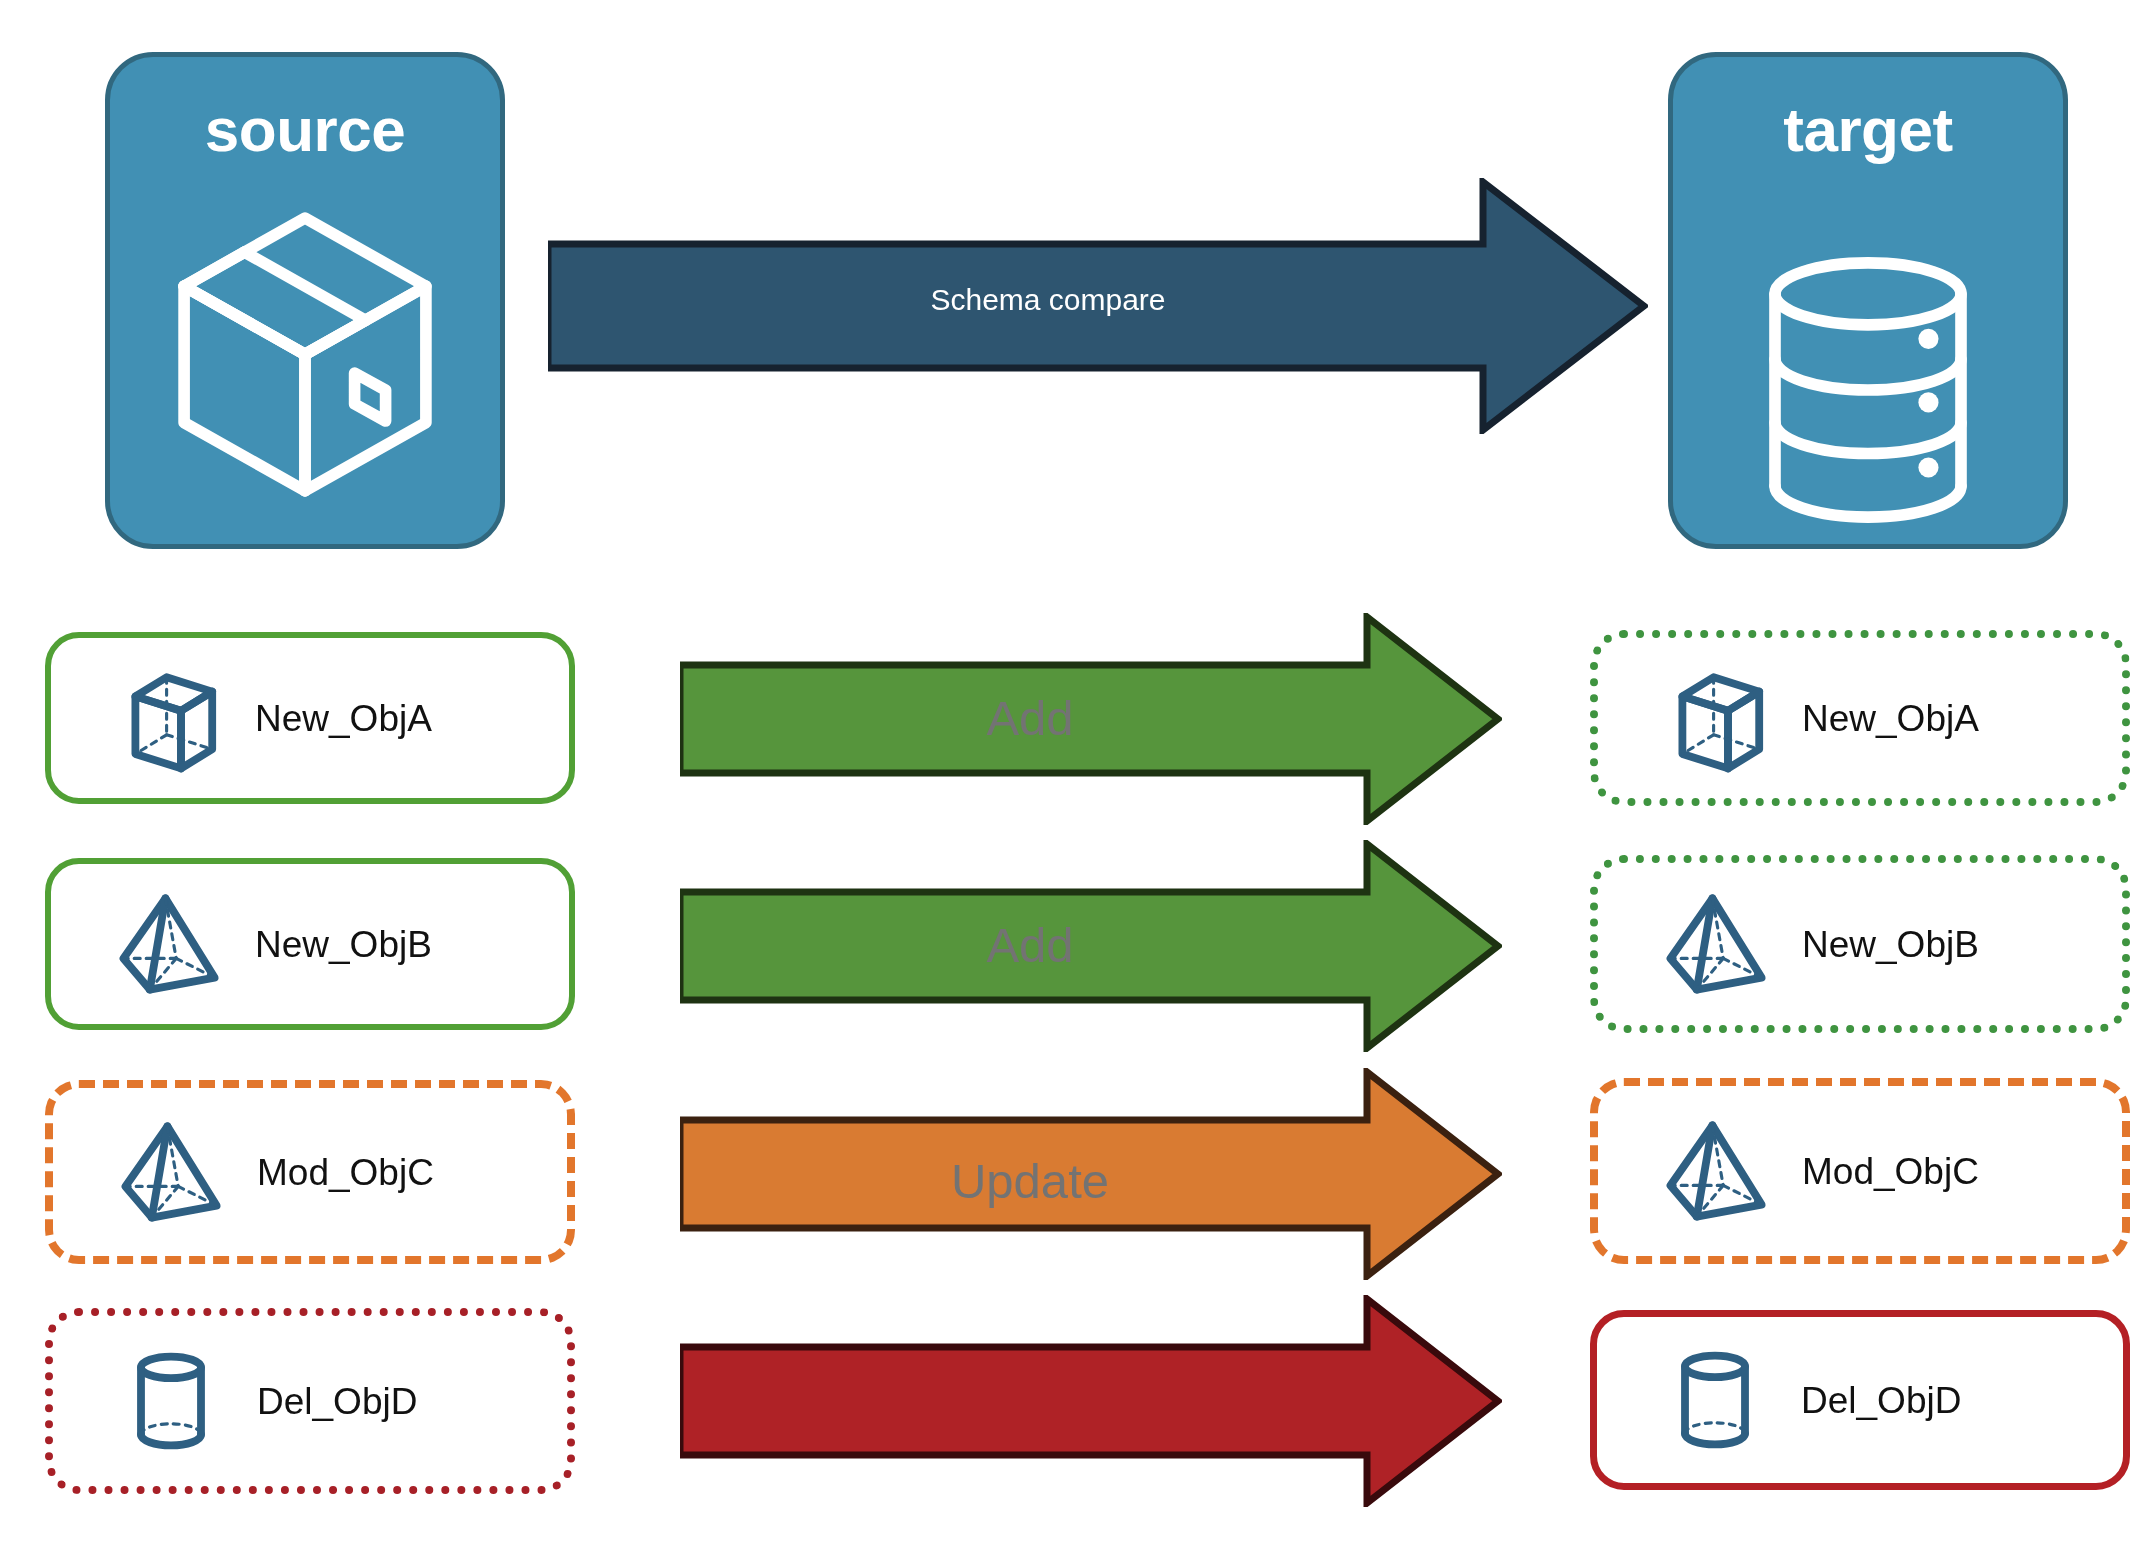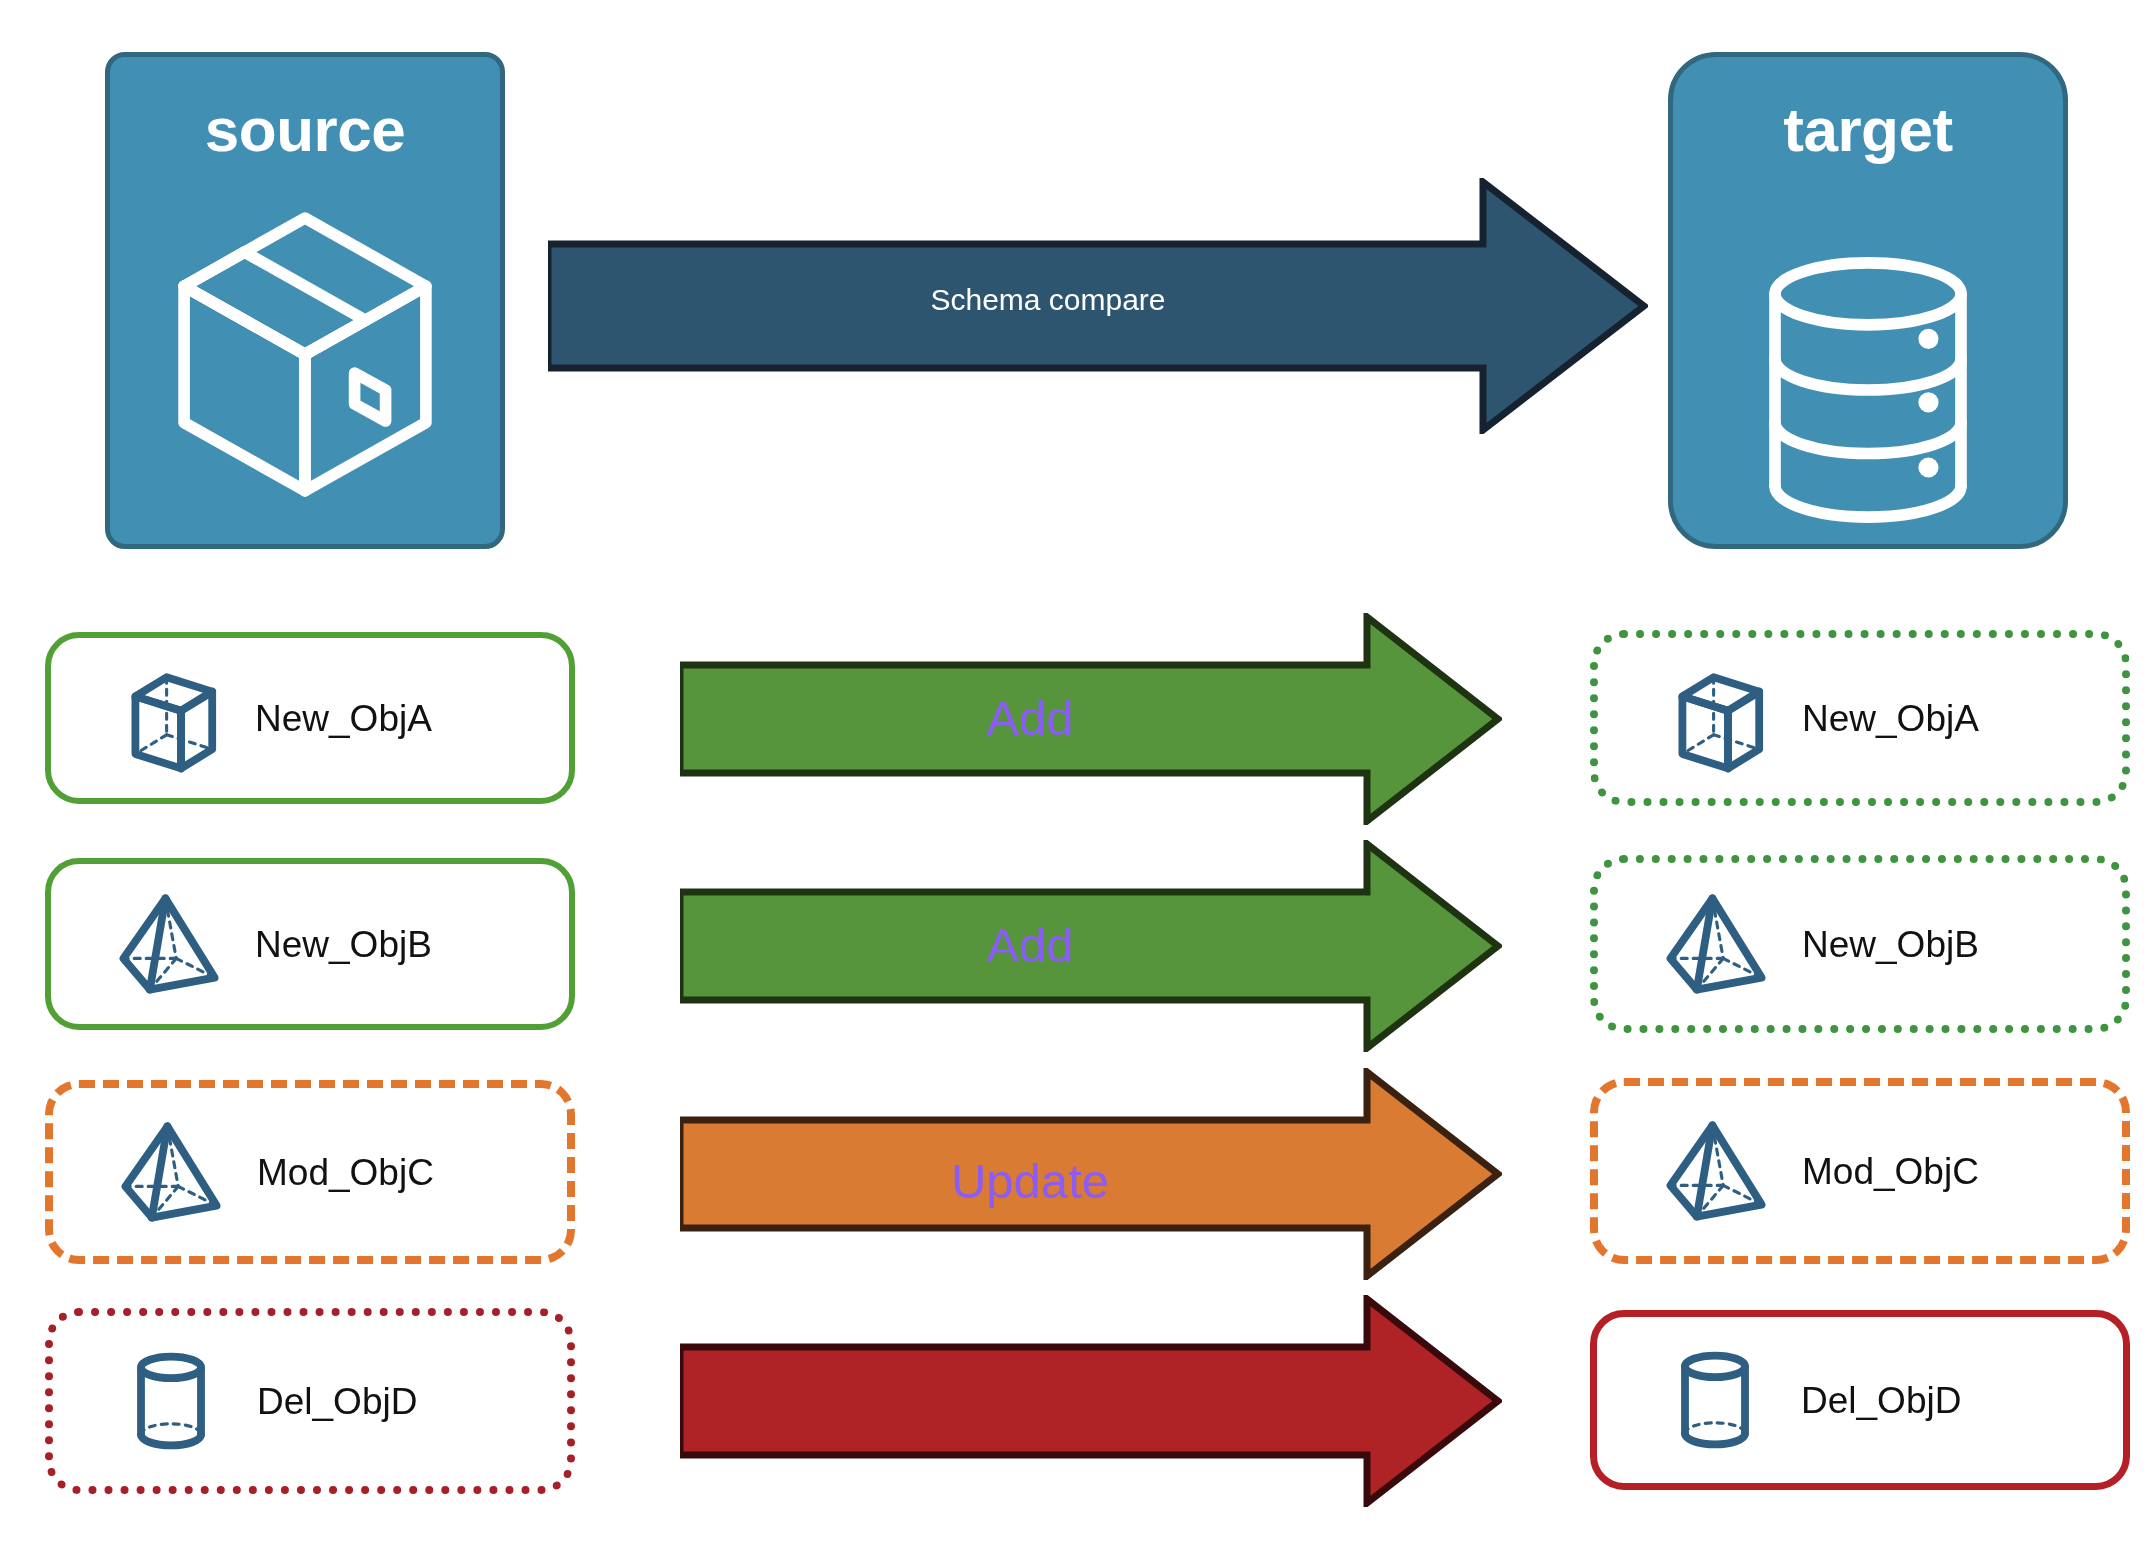--- a/index.html
+++ b/index.html
@@ -10,21 +10,21 @@
   
   .endpoint{
     position:absolute;
     width:400px;height:497px;
     background:#4190b4;
     border:5px solid #31687f;
     border-radius:48px;
     box-sizing:border-box;
     display:flex;flex-direction:column;align-items:center;
   }
-  #source-card{left:105px;top:52px;border-radius:20px;}
+  #source-card{left:105px;top:52px;}
   #target-card{left:1668px;top:52px;gap:48px;}
   .endpoint-title{
     color:#ffffff;
     font-size:62px;
     font-weight:bold;
     letter-spacing:-0.5px;
     margin-top:42px;
     line-height:1;
   }
   .endpoint-icon{
@@ -83,21 +83,21 @@
   .b-solid-green  {border:6px solid #51A035;}
   .b-dotted-green {border:8px dotted #3f9440;}
   .b-dashed-orange{border:8px dashed #E2762C;}
   .b-dotted-red   {border:8px dotted #A72027;}
   .b-solid-red    {border:7px solid #B42025;}
 
   .row-arrow{position:absolute;}
   .row-arrow svg{width:100%;height:100%;display:block;}
   .row-arrow-label{
     position:absolute;
-    color:#8b5cf6;
+    color:#737373;
     font-size:49px;
     text-align:center;
     white-space:nowrap;
     pointer-events:none;
   }
 </style>
 </head>
 <body>
 
 <div id="stage">

